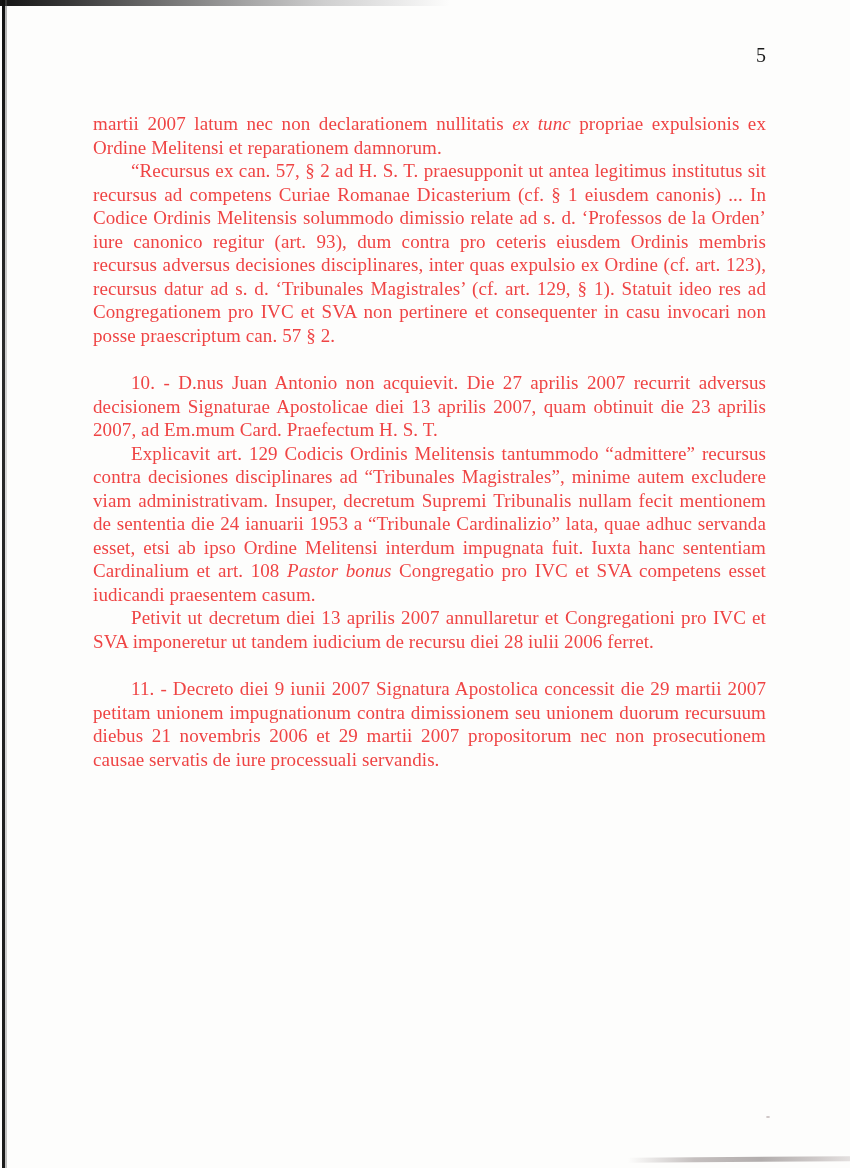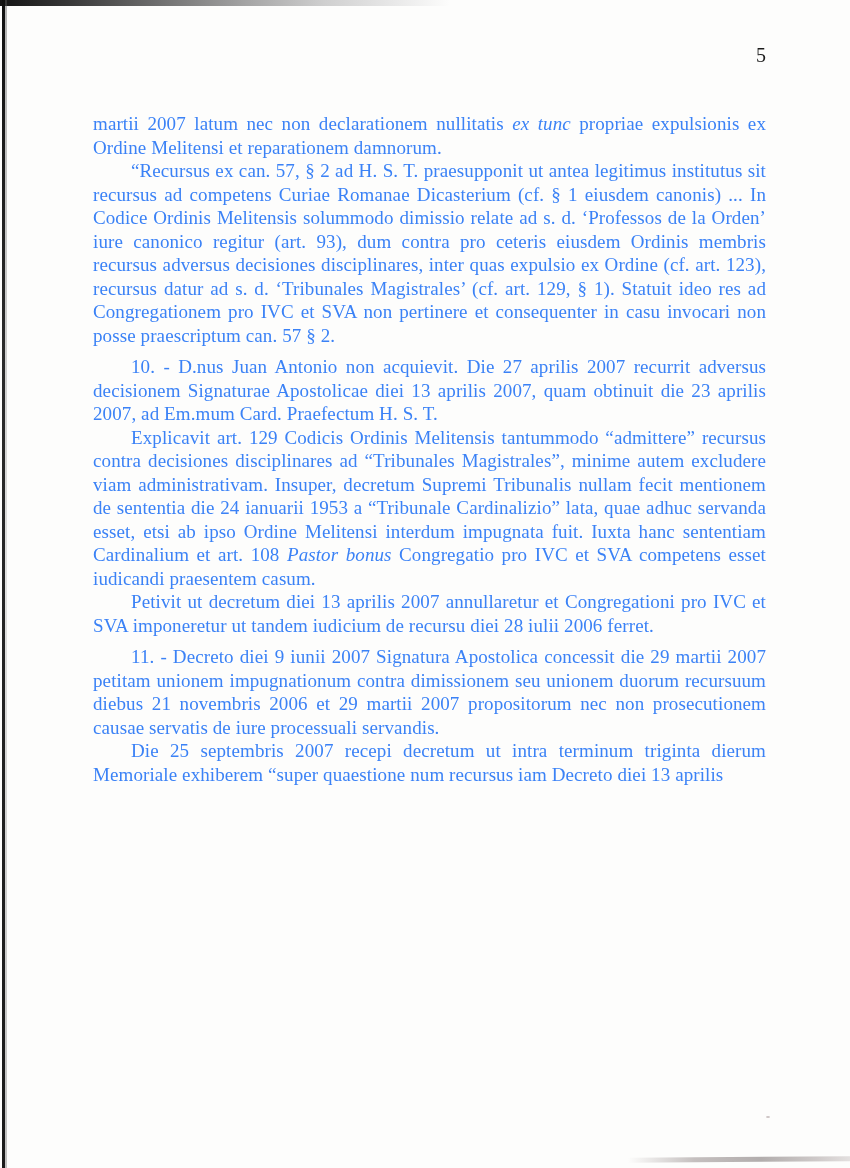--- a/index.html
+++ b/index.html
@@ -69,29 +69,29 @@
     width: 673px;
     text-align: right;
     font-size: 20px;
     color: #1b1b1b;
   }
   
   .text-block {
     position: absolute;
     top: 112px; left: 93px;
     width: 673px;
-    color: #3b82f6;
+    color: #ef4444;
     font-size: 19px;
     line-height: 23.5px;
     text-align: justify;
     letter-spacing: 0.1px;
   }
   .para { margin: 0; }
   .para.indent { text-indent: 38px; }
-  .para.gap { margin-top: 8px; }
+  .para.gap { margin-top: 24px; }
   .it { font-style: italic; }
 </style>
 </head>
 <body>
 
 <div class="scan-page">
   <div class="artifact-top-edge"></div>
   <div class="artifact-left-edge"></div>
   <div class="artifact-left-edge-shadow"></div>
   <div class="artifact-bottom-smudge"></div>
@@ -99,15 +99,14 @@
 
   <div class="page-number">5</div>
 
   <div class="text-block" id="paragraphs">
       <p class="para"><span>martii 2007 latum nec non declarationem nullitatis </span><span class="it">ex tunc</span><span> propriae expulsionis ex Ordine Melitensi et reparationem damnorum.</span></p>
       <p class="para indent"><span>“Recursus ex can. 57, § 2 ad H. S. T. praesupponit ut antea legitimus institutus sit recursus ad competens Curiae Romanae Dicasterium (cf. § 1 eiusdem canonis) ... In Codice Ordinis Melitensis solummodo dimissio relate ad s. d. ‘Professos de la Orden’ iure canonico regitur (art. 93), dum contra pro ceteris eiusdem Ordinis membris recursus adversus decisiones disciplinares, inter quas expulsio ex Ordine (cf. art. 123), recursus datur ad s. d. ‘Tribunales Magistrales’ (cf. art. 129, § 1). Statuit ideo res ad Congregationem pro IVC et SVA non pertinere et consequenter in casu invocari non posse praescriptum can. 57 § 2.</span></p>
       <p class="para indent gap"><span>10. -  D.nus Juan Antonio non acquievit. Die 27 aprilis 2007 recurrit adversus decisionem Signaturae Apostolicae diei 13 aprilis 2007, quam obtinuit die 23 aprilis 2007, ad Em.mum Card. Praefectum H. S. T.</span></p>
       <p class="para indent"><span>Explicavit art. 129 Codicis Ordinis Melitensis tantummodo “admittere” recursus contra decisiones disciplinares ad “Tribunales Magistrales”, minime autem excludere viam administrativam. Insuper, decretum Supremi Tribunalis nullam fecit mentionem de sententia die 24 ianuarii 1953 a “Tribunale Cardinalizio” lata, quae adhuc servanda esset, etsi ab ipso Ordine Melitensi interdum impugnata fuit. Iuxta hanc sententiam Cardinalium et art. 108 </span><span class="it">Pastor bonus</span><span> Congregatio pro IVC et SVA competens esset iudicandi praesentem casum.</span></p>
       <p class="para indent"><span>Petivit ut decretum diei 13 aprilis 2007 annullaretur et Congregationi pro IVC et SVA imponeretur ut tandem iudicium de recursu diei 28 iulii 2006 ferret.</span></p>
       <p class="para indent gap"><span>11. -  Decreto diei 9 iunii 2007 Signatura Apostolica concessit die 29 martii 2007 petitam unionem impugnationum contra dimissionem seu unionem duorum recursuum diebus 21 novembris 2006 et 29 martii 2007 propositorum nec non prosecutionem causae servatis de iure processuali servandis.</span></p>
-      <p class="para indent"><span>Die 25 septembris 2007 recepi decretum ut intra terminum triginta dierum Memoriale exhiberem “super quaestione num recursus iam Decreto diei 13 aprilis</span></p>
     </div>
 </div>
 
 </body></html>

